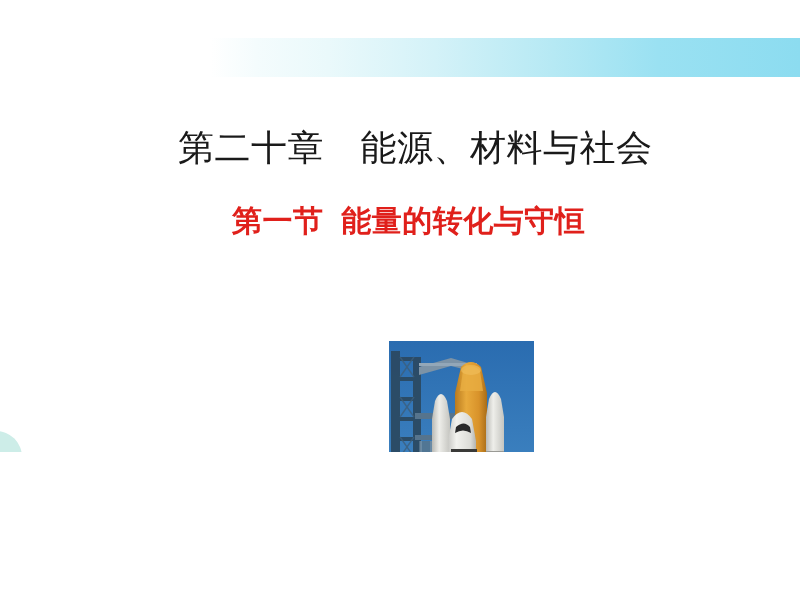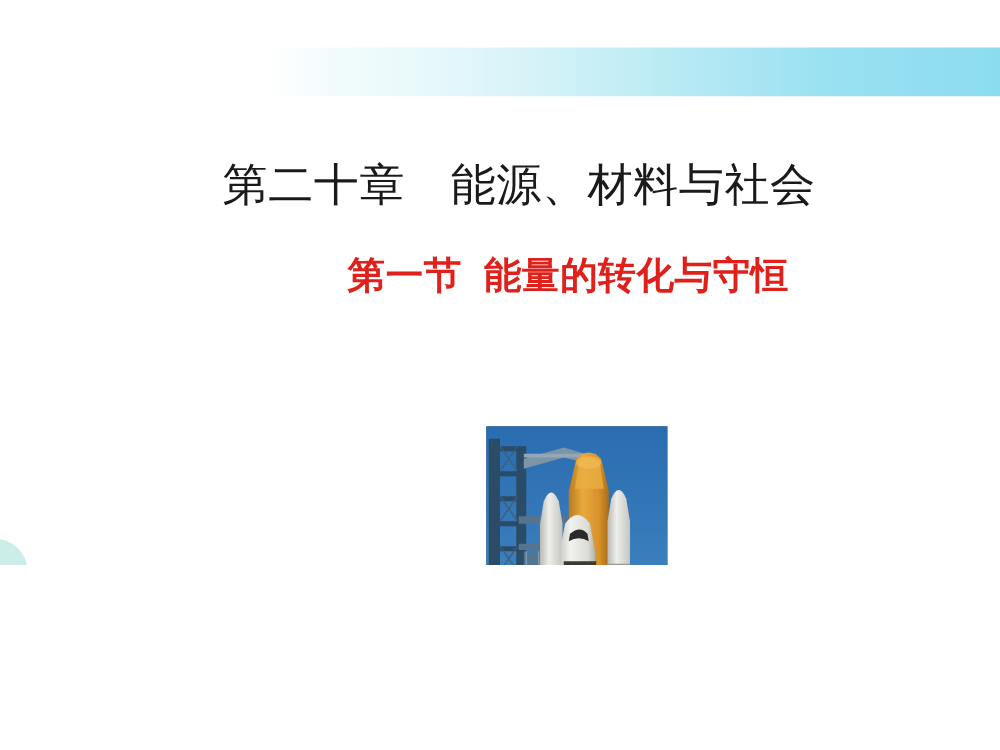--- a/index.html
+++ b/index.html
@@ -54,21 +54,21 @@
 
   .section-line {
     position: absolute;
     font-size: 30px;
     line-height: 38px;
     color: #e0201b;
     font-weight: bold;
     white-space: pre;
     letter-spacing: 0.5px;
   }
-  .section-line.one { left: 232px; top: 202px; margin-left: 46px; }
+  .section-line.one { left: 232px; top: 202px; }
   .section-line.two { left: 232px; top: 265px; }
 
   
   .photo {
     position: absolute;
     left: 389px;
     top: 341px;
     width: 145px;
     height: 238px;
     overflow: hidden;

